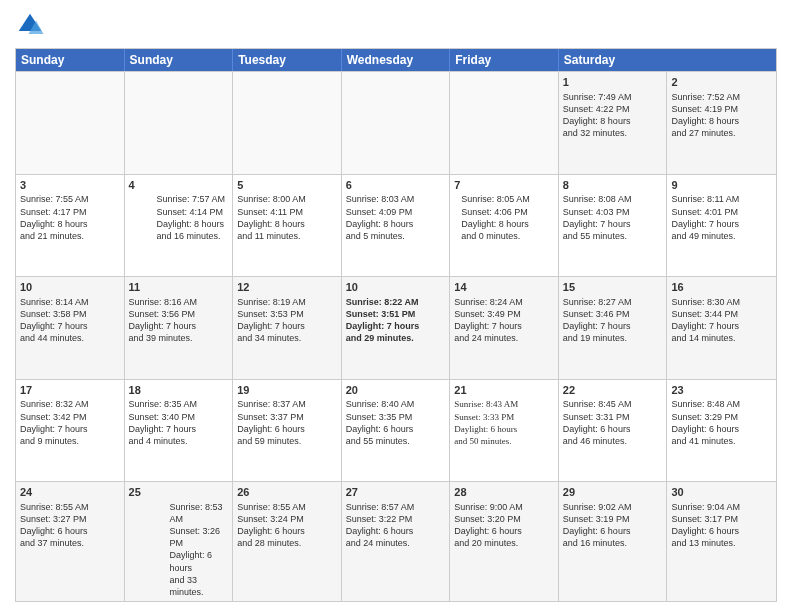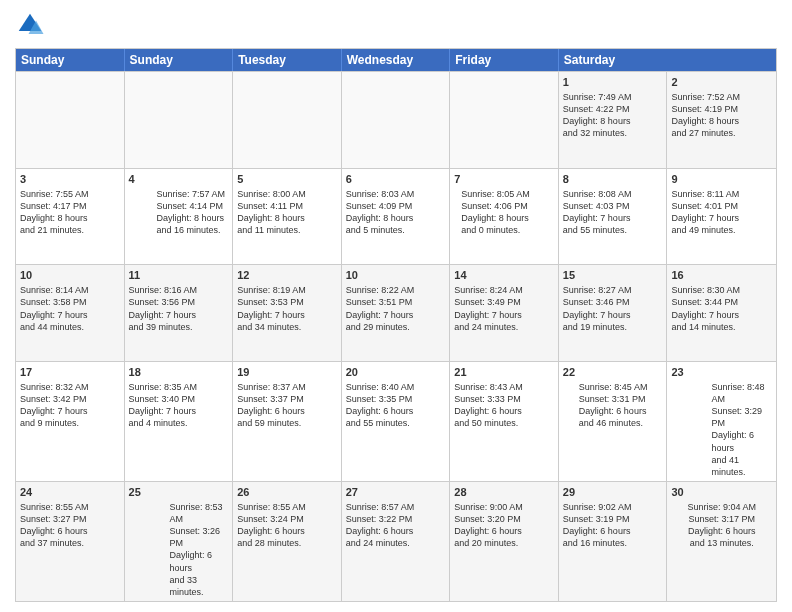--- a/index.html
+++ b/index.html
@@ -234,21 +234,21 @@
           </div>
           <div class="cal-cell shaded">
             <div class="day-num">12</div>
             <div class="cell-info" style="white-space: pre-line;">Sunrise: 8:19 AM
 Sunset: 3:53 PM
 Daylight: 7 hours
 and 34 minutes.</div>
           </div>
           <div class="cal-cell shaded">
             <div class="day-num">10</div>
-            <div class="cell-info" style="white-space: pre-line;">Sunrise: 8:22 AM
+            <div class="cell-info" style="white-space: pre-line; font-weight: bold;">Sunrise: 8:22 AM
 Sunset: 3:51 PM
 Daylight: 7 hours
 and 29 minutes.</div>
           </div>
           <div class="cal-cell shaded">
             <div class="day-num">14</div>
             <div class="cell-info" style="white-space: pre-line;">Sunrise: 8:24 AM
 Sunset: 3:49 PM
 Daylight: 7 hours
 and 24 minutes.</div>
@@ -292,35 +292,35 @@
           </div>
           <div class="cal-cell">
             <div class="day-num">20</div>
             <div class="cell-info" style="white-space: pre-line;">Sunrise: 8:40 AM
 Sunset: 3:35 PM
 Daylight: 6 hours
 and 55 minutes.</div>
           </div>
           <div class="cal-cell">
             <div class="day-num">21</div>
-            <div class="cell-info" style="white-space: pre-line;">Sunrise: 8:43 AM
+            <div class="cell-info" style="white-space: pre-line; font-family: Liberation Serif, serif;">Sunrise: 8:43 AM
 Sunset: 3:33 PM
 Daylight: 6 hours
 and 50 minutes.</div>
           </div>
           <div class="cal-cell">
             <div class="day-num">22</div>
-            <div class="cell-info" style="white-space: pre-line; margin-left: 16px;">Sunrise: 8:45 AM
+            <div class="cell-info" style="white-space: pre-line;">Sunrise: 8:45 AM
 Sunset: 3:31 PM
 Daylight: 6 hours
 and 46 minutes.</div>
           </div>
           <div class="cal-cell">
             <div class="day-num">23</div>
-            <div class="cell-info" style="white-space: pre-line; margin-left: 40px;">Sunrise: 8:48 AM
+            <div class="cell-info" style="white-space: pre-line;">Sunrise: 8:48 AM
 Sunset: 3:29 PM
 Daylight: 6 hours
 and 41 minutes.</div>
           </div>
         </div>
         <div class="cal-row">
           <div class="cal-cell shaded">
             <div class="day-num">24</div>
             <div class="cell-info" style="white-space: pre-line;">Sunrise: 8:55 AM
 Sunset: 3:27 PM
@@ -357,21 +357,21 @@
           </div>
           <div class="cal-cell shaded">
             <div class="day-num">29</div>
             <div class="cell-info" style="white-space: pre-line;">Sunrise: 9:02 AM
 Sunset: 3:19 PM
 Daylight: 6 hours
 and 16 minutes.</div>
           </div>
           <div class="cal-cell shaded">
             <div class="day-num">30</div>
-            <div class="cell-info" style="white-space: pre-line; text-align: center;">Sunrise: 9:04 AM
+            <div class="cell-info" style="white-space: pre-line;">Sunrise: 9:04 AM
 Sunset: 3:17 PM
 Daylight: 6 hours
 and 13 minutes.</div>
           </div>
         </div>
       </div>
   </div>
 </div>
 
 </body></html>

